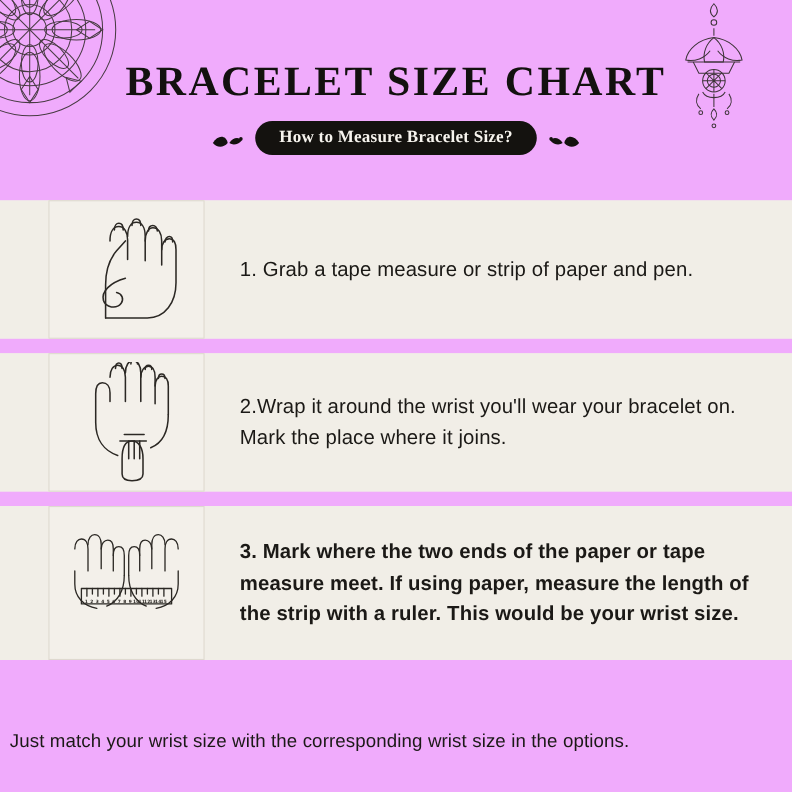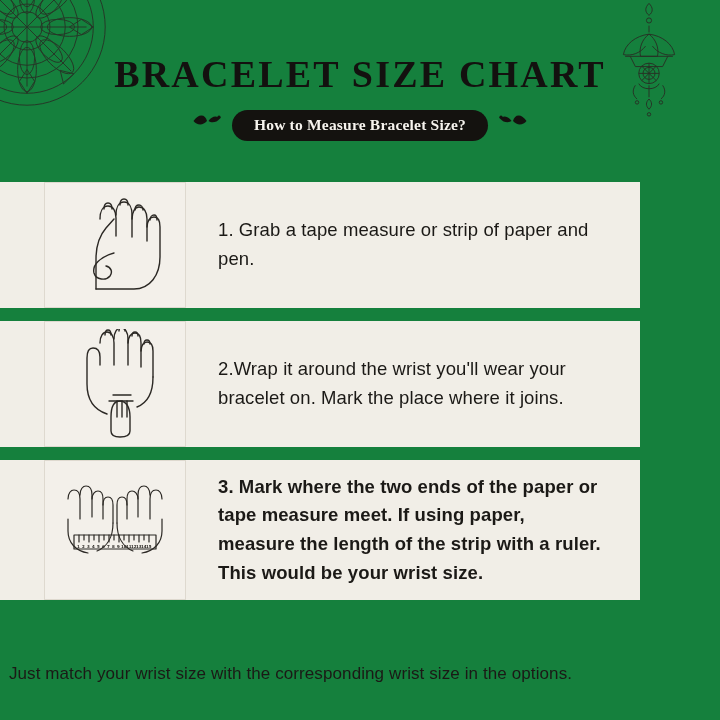--- a/index.html
+++ b/index.html
@@ -11,21 +11,21 @@
     height: 720px;
     background: #f7f4ee;
     font-family: "Liberation Sans", sans-serif;
     overflow: hidden;
     position: relative;
   }
   #page {
     position: relative;
     width: 720px;
     height: 720px;
-    background: #15803d;
+    background: #f0abfc;
     overflow: hidden;
   }
 
   
   .mandala-corner {
     position: absolute;
     left: -58px;
     top: -58px;
     width: 170px;
     height: 170px;
@@ -58,21 +58,21 @@
     color: #13110f;
   }
 
   
   .subtitle-row {
     position: absolute;
     top: 110px;
     left: 0;
     width: 720px;
     display: flex;
-    align-items: flex-start;
+    align-items: flex-end;
     justify-content: center;
     gap: 10px;
   }
   .pill {
     background: #14120f;
     color: #f7f4ee;
     border-radius: 16px;
     padding: 6px 22px 7px 22px;
     font-family: "Liberation Serif", serif;
     font-weight: bold;
@@ -83,21 +83,21 @@
   .flourish {
     width: 30px;
     height: 22px;
   }
 
   
   .steps {
     position: absolute;
     top: 182px;
     left: 0;
-    width: 640px;
+    width: 720px;
   }
   .step {
     position: relative;
     display: flex;
     align-items: stretch;
     background: #f1eee7;
     margin-bottom: 13px;
     min-height: 126px;
   }
   .step .thumb {

